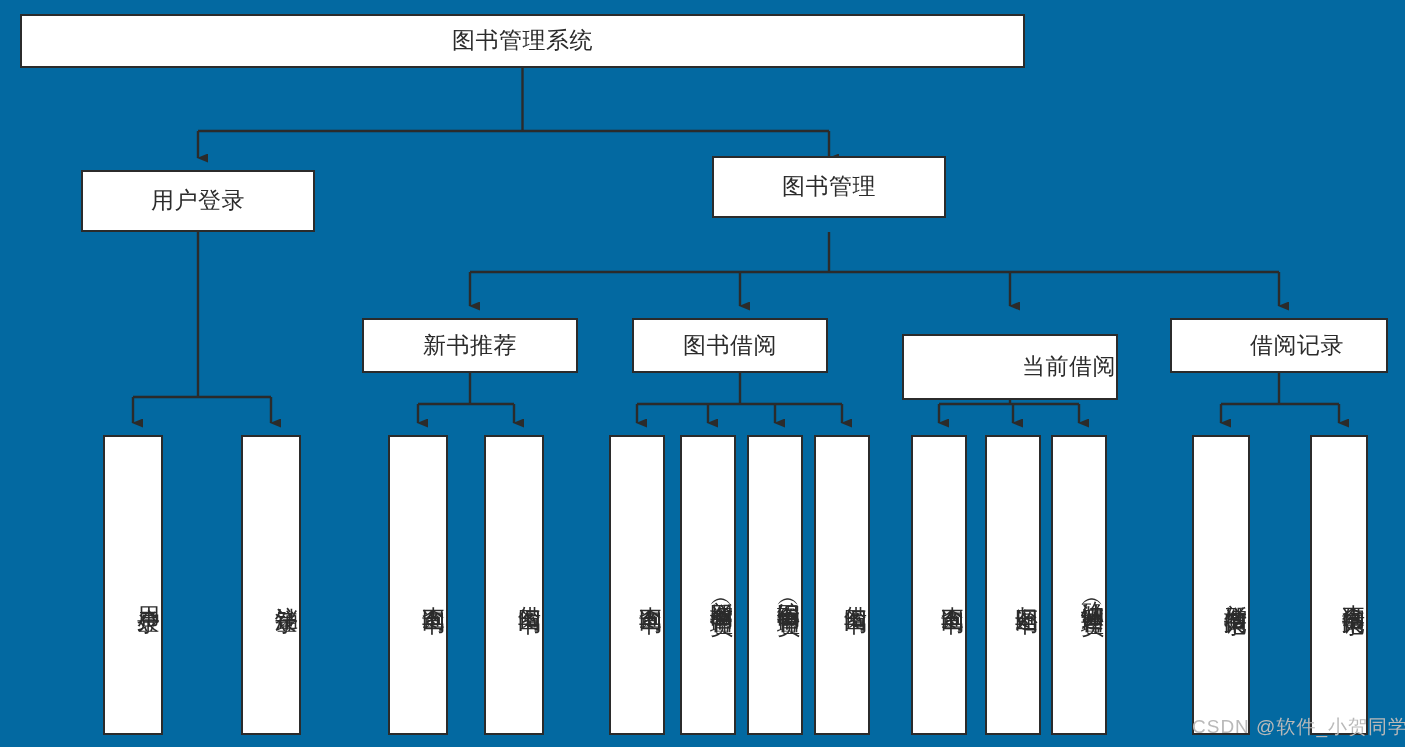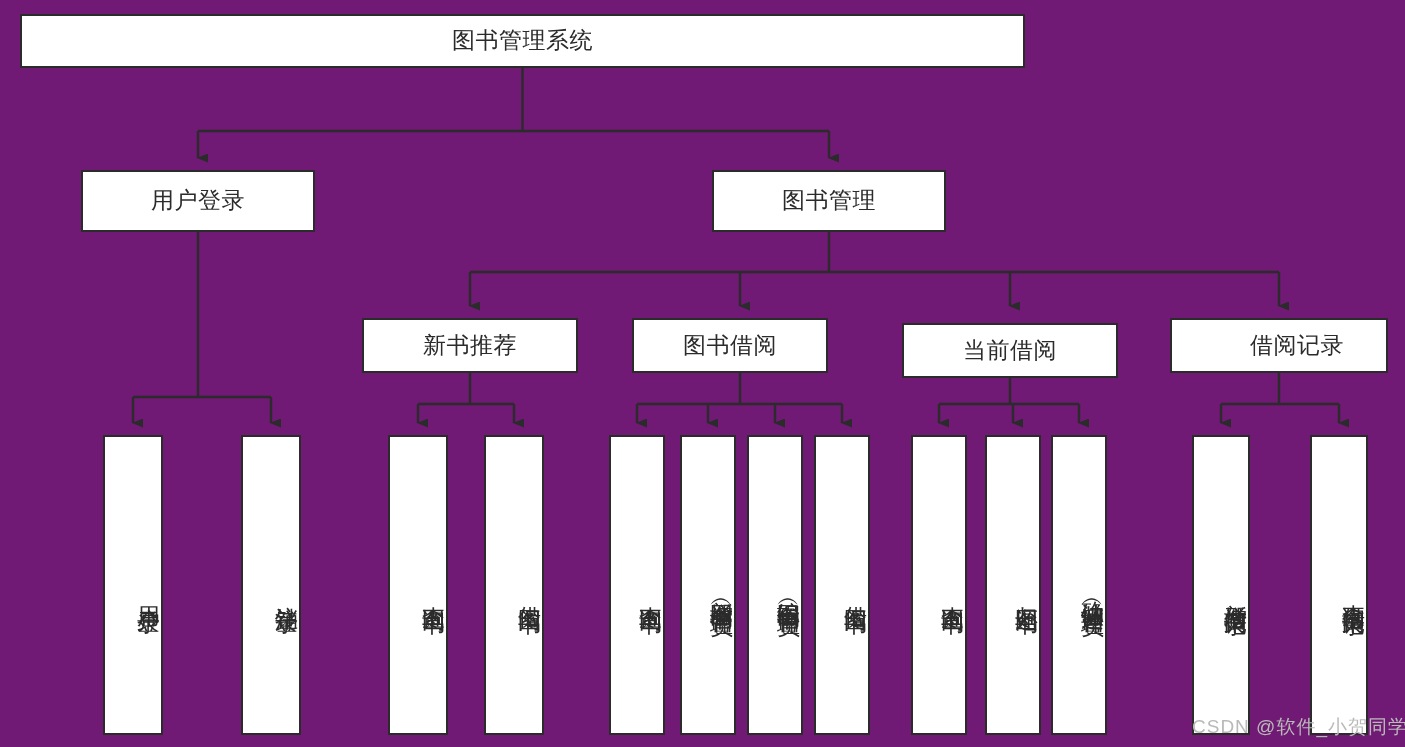--- a/index.html
+++ b/index.html
@@ -7,21 +7,21 @@
     padding: 0;
     background: #ffffff;
   }
   body {
     font-family: "Liberation Sans", "DejaVu Sans", sans-serif;
   }
   #canvas {
     position: relative;
     width: 1405px;
     height: 747px;
-    background: #701a75;
+    background: #0369a1;
     overflow: hidden;
   }
   #edges {
     position: absolute;
     left: 0;
     top: 0;
     width: 1405px;
     height: 747px;
   }
   .node {
@@ -111,30 +111,30 @@
       </g>
   </svg>
 
   <div id="nodes-layer">
       <div class="node horiz" style="left: 20px; top: 14px; width: 1005px; height: 54px;">
         <span>图书管理系统</span>
       </div>
       <div class="node horiz" style="left: 81px; top: 170px; width: 234px; height: 62px;">
         <span>用户登录</span>
       </div>
-      <div class="node horiz" style="left: 712px; top: 170px; width: 234px; height: 62px;">
+      <div class="node horiz" style="left: 712px; top: 156px; width: 234px; height: 62px;">
         <span>图书管理</span>
       </div>
       <div class="node horiz" style="left: 362px; top: 318px; width: 216px; height: 55px;">
         <span>新书推荐</span>
       </div>
       <div class="node horiz" style="left: 632px; top: 318px; width: 196px; height: 55px;">
         <span>图书借阅</span>
       </div>
-      <div class="node horiz" style="left: 902px; top: 323px; width: 216px; height: 55px;">
+      <div class="node horiz" style="left: 902px; top: 334px; width: 216px; height: 66px; justify-content: flex-end;">
         <span>当前借阅</span>
       </div>
       <div class="node horiz" style="left: 1170px; top: 318px; width: 218px; height: 55px; padding-left: 36px;">
         <span>借阅记录</span>
       </div>
       <div class="node vert" style="left: 103px; top: 435px; width: 60px; height: 300px;">
         <span>用户登录</span>
       </div>
       <div class="node vert" style="left: 241px; top: 435px; width: 60px; height: 300px;">
         <span>注销登录</span>

